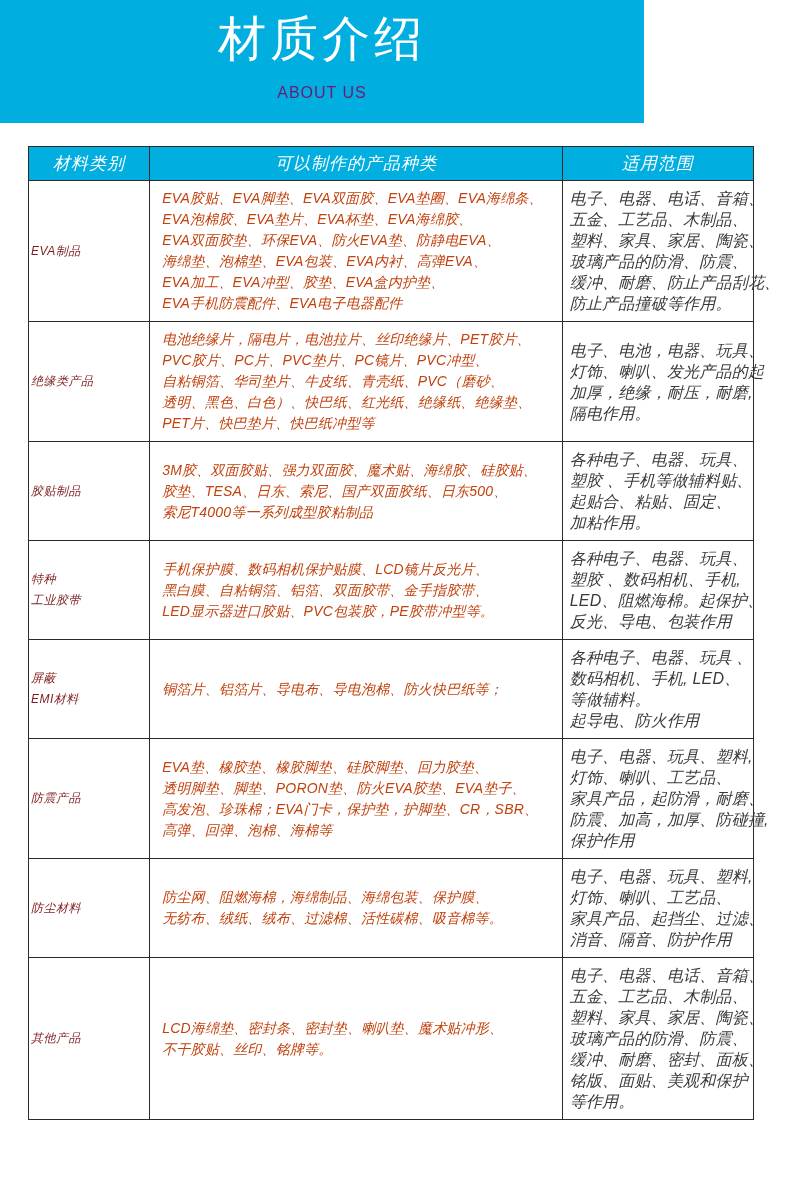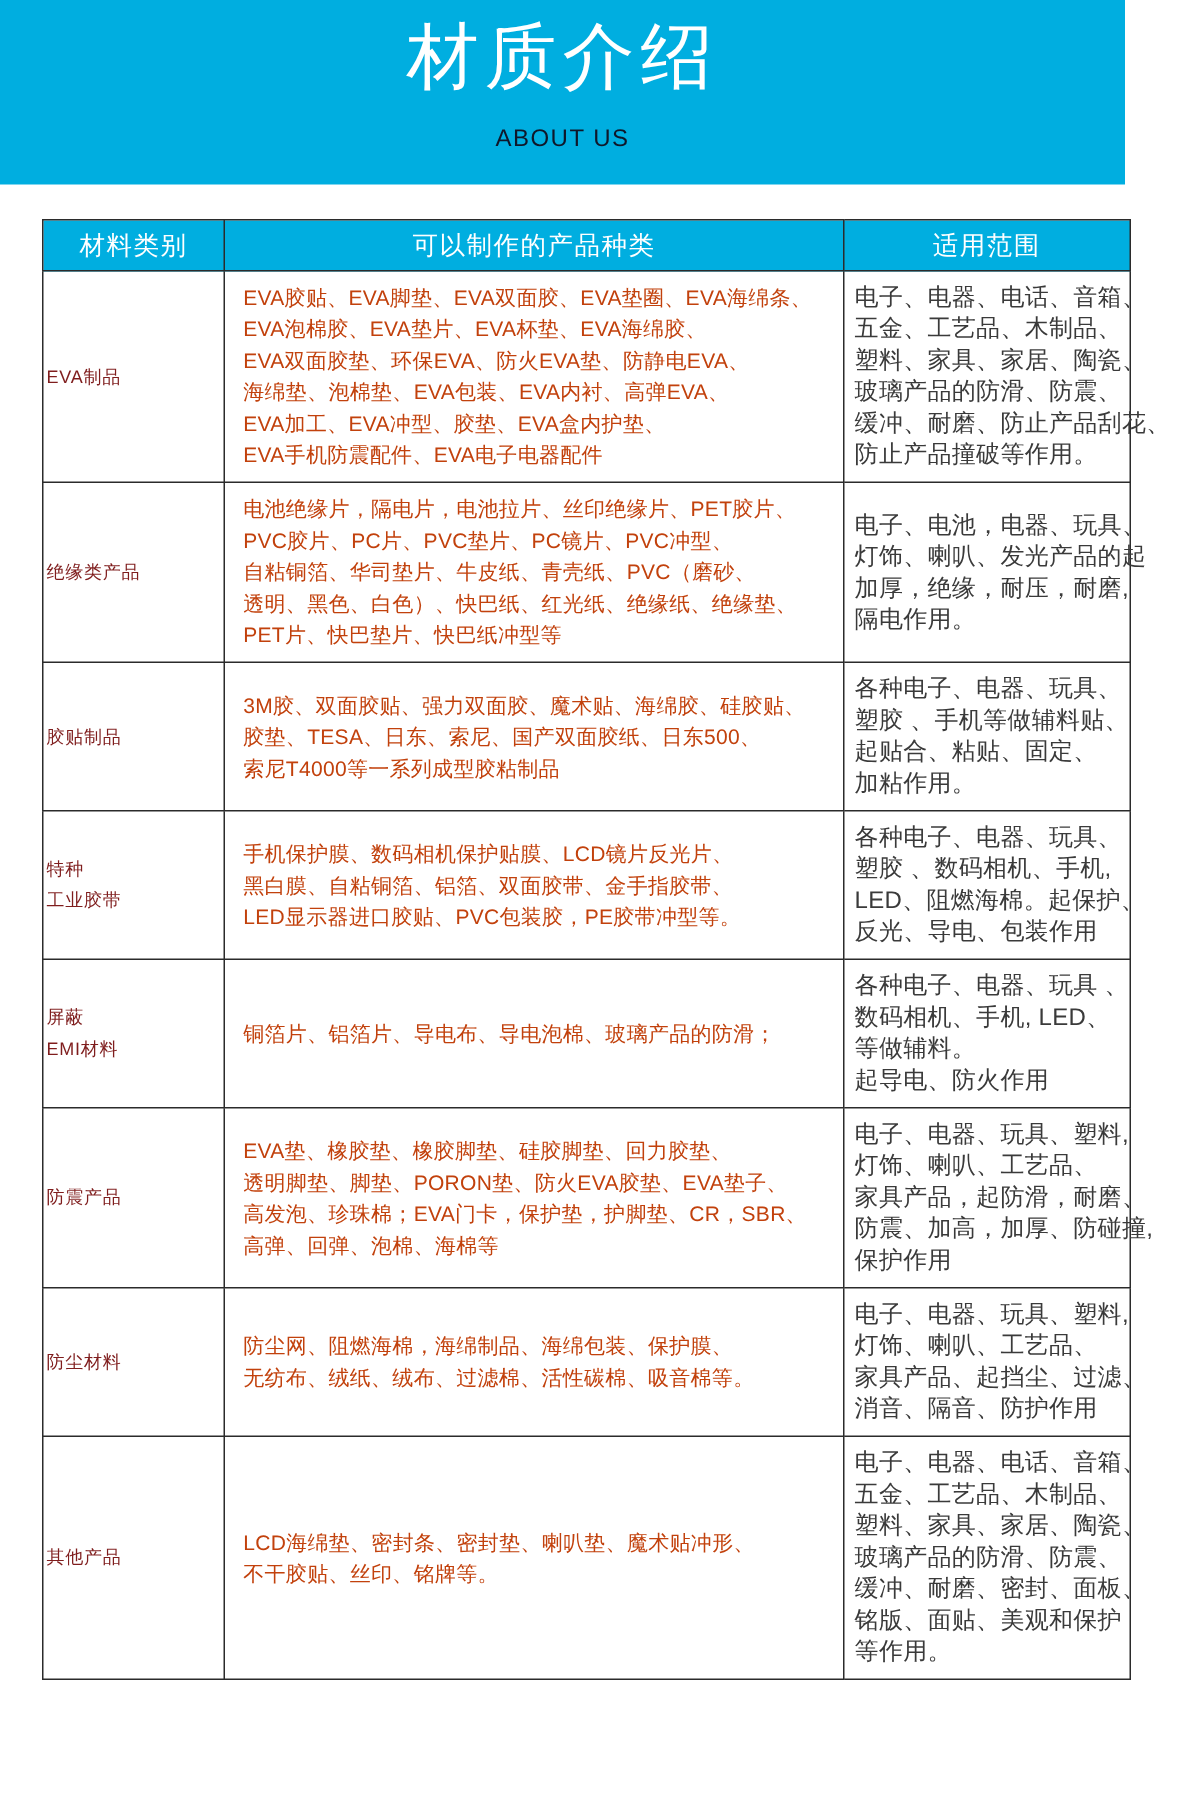--- a/index.html
+++ b/index.html
@@ -10,51 +10,52 @@
   body {
     width: 790px;
     height: 1202px;
     font-family: "Liberation Sans", "DejaVu Sans", sans-serif;
     color: #333333;
     overflow: hidden;
   }
 
   
   .banner {
-    width: 750px;
+    width: 644px;
     height: 123px;
     background: #00AEE0;
     display: flex;
     flex-direction: column;
     align-items: center;
     justify-content: flex-start;
     box-sizing: border-box;
     padding-top: 8px;
   }
   .banner-title {
     color: #ffffff;
     font-size: 48px;
     line-height: 62px;
     letter-spacing: 4px;
     font-weight: normal;
     text-align: center;
   }
   .banner-subtitle {
-    color: #0f172a;
+    color: #701a75;
     font-size: 16px;
     line-height: 22px;
     letter-spacing: 1px;
     margin-top: 12px;
     text-align: center;
   }
 
   
   .table-wrap {
     padding: 23px 28px 16px 28px;
     box-sizing: border-box;
+    font-style: italic;
   }
   table.spec {
     width: 726px;
     border-collapse: collapse;
     table-layout: fixed;
     border: 1px solid #2b2b2b;
   }
   table.spec th,
   table.spec td {
     border: 1px solid #2b2b2b;
@@ -201,21 +202,21 @@
             <span class="line">LED、阻燃海棉。起保护、</span>
             <span class="line">反光、导电、包装作用</span>
           </td>
         </tr>
         <tr>
           <td class="cat">
             <span class="cat-line">屏蔽</span>
             <span class="cat-line">EMI材料</span>
           </td>
           <td class="prod">
-            <span class="line">铜箔片、铝箔片、导电布、导电泡棉、玻璃产品的防滑；</span>
+            <span class="line">铜箔片、铝箔片、导电布、导电泡棉、防火快巴纸等；</span>
           </td>
           <td class="scope">
             <span class="line">各种电子、电器、玩具 、</span>
             <span class="line">数码相机、手机, LED、</span>
             <span class="line">等做辅料。</span>
             <span class="line">起导电、防火作用</span>
           </td>
         </tr>
         <tr>
           <td class="cat">

